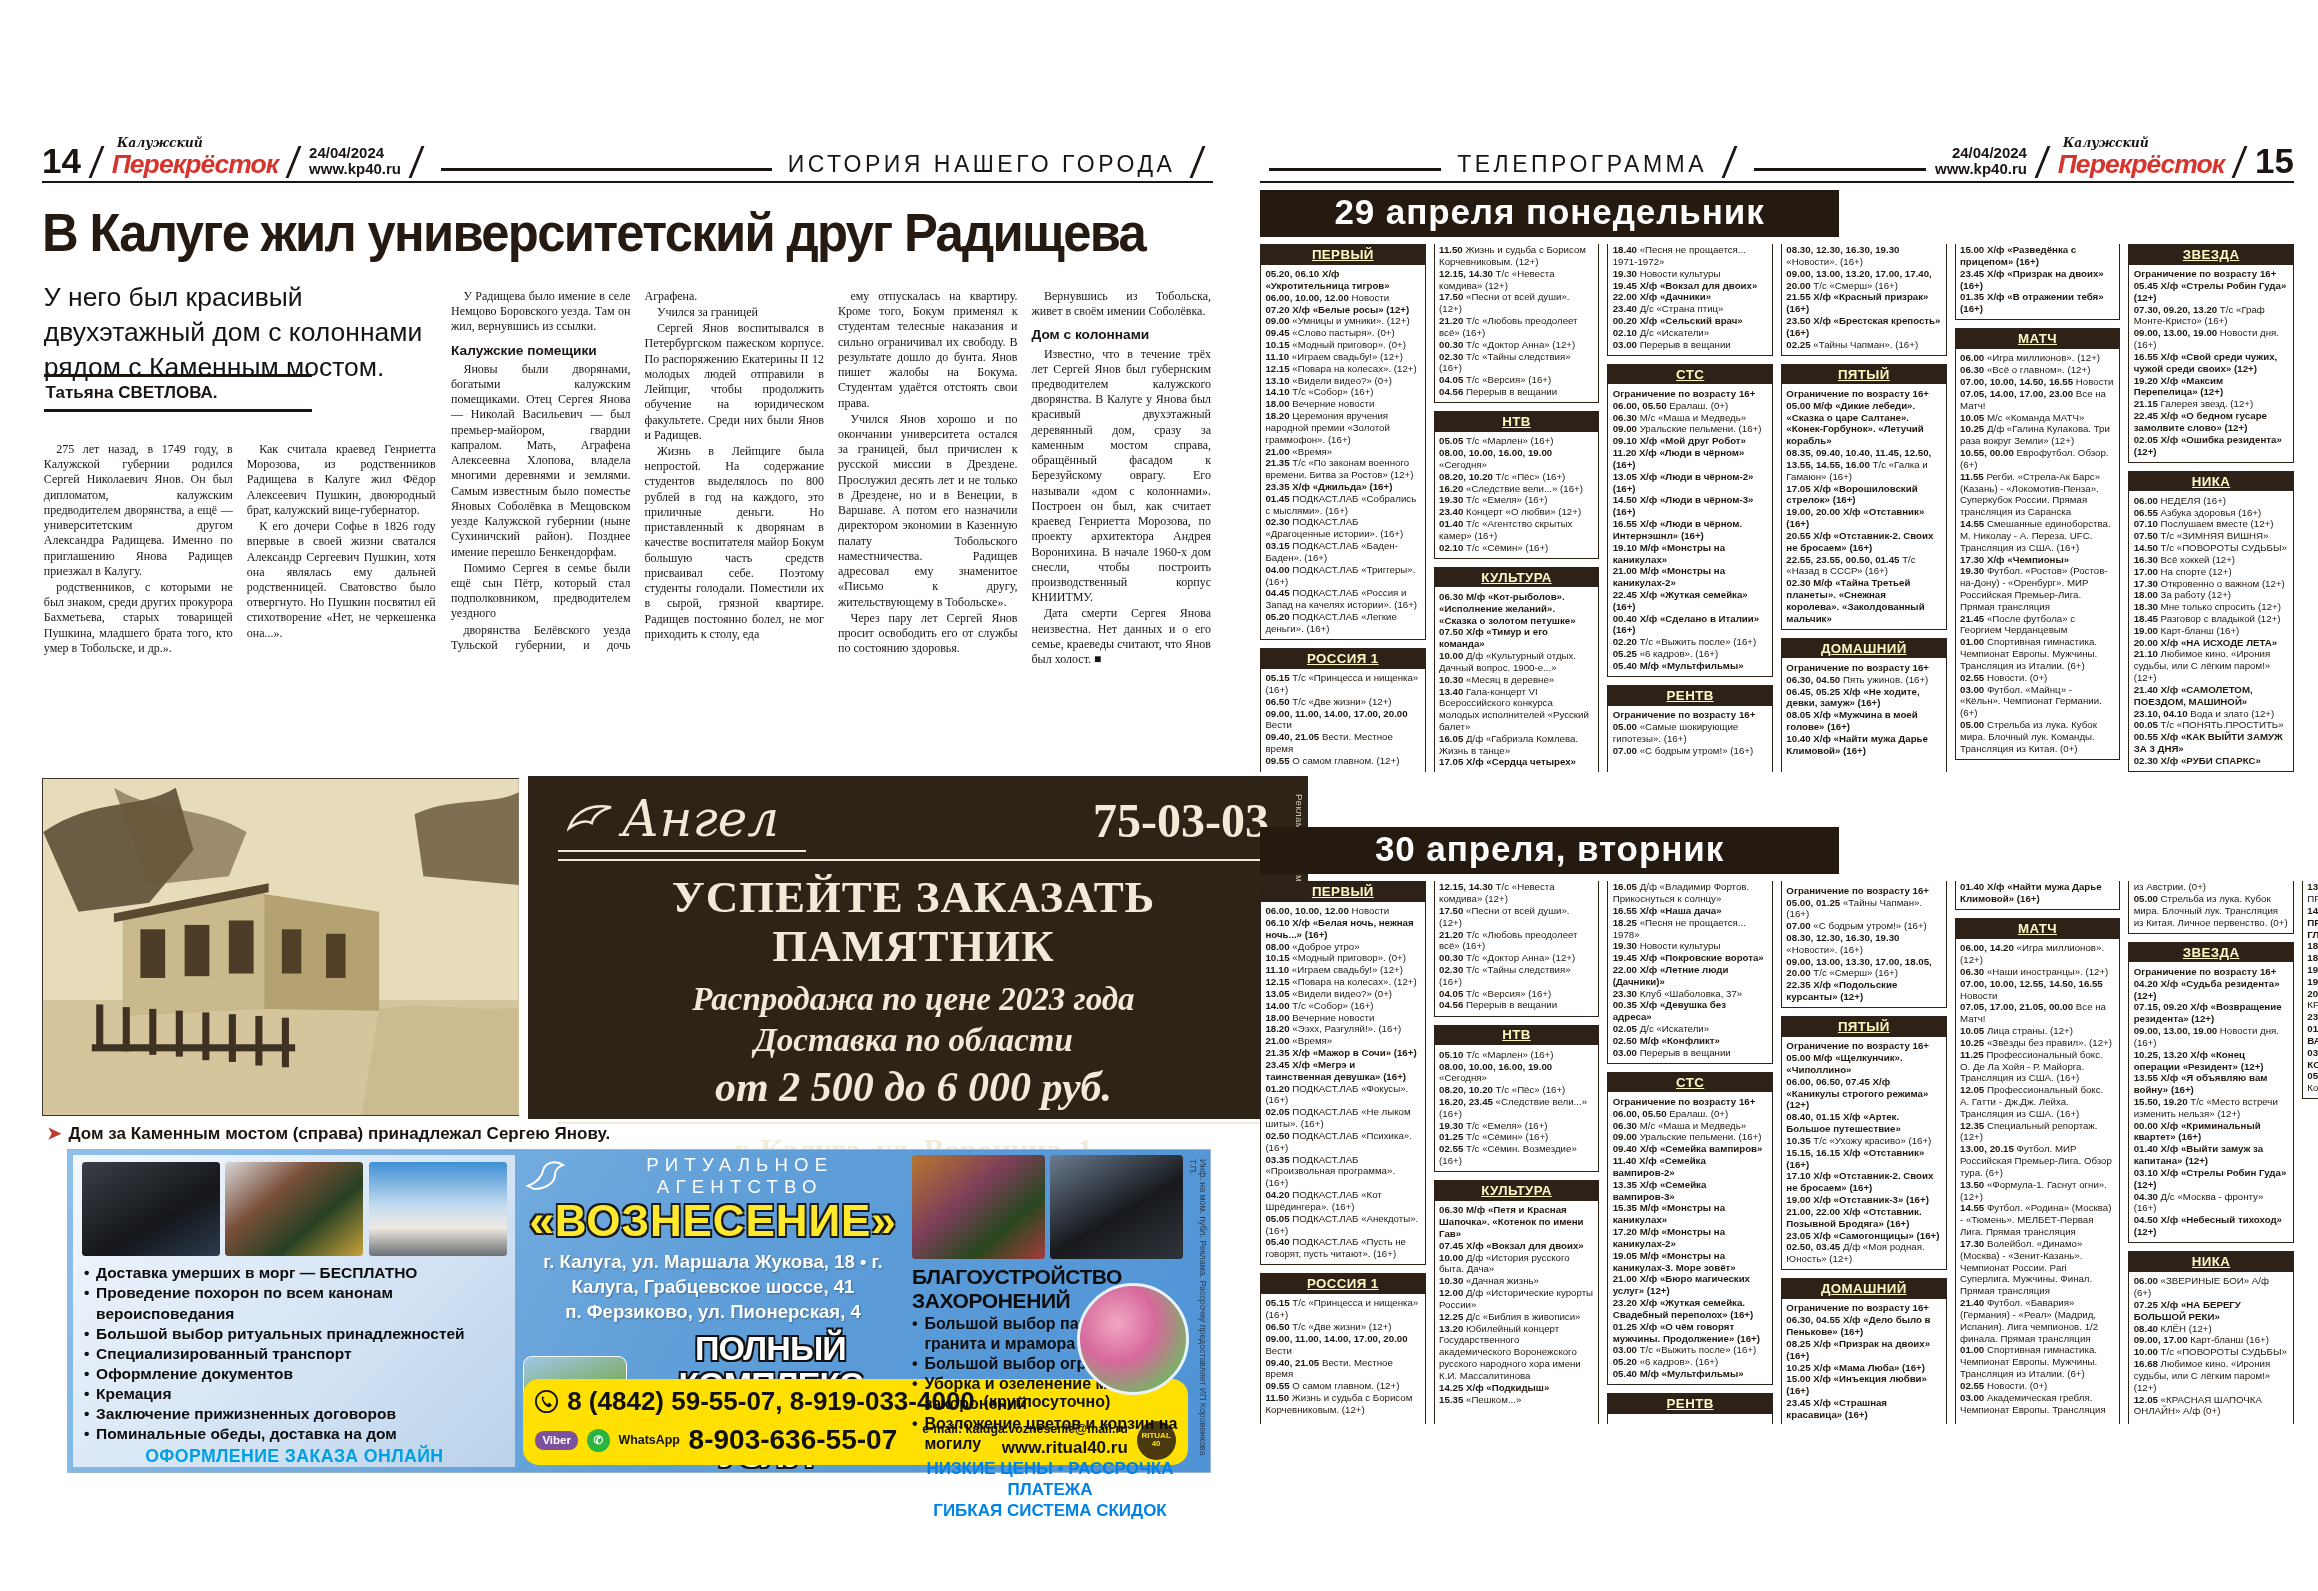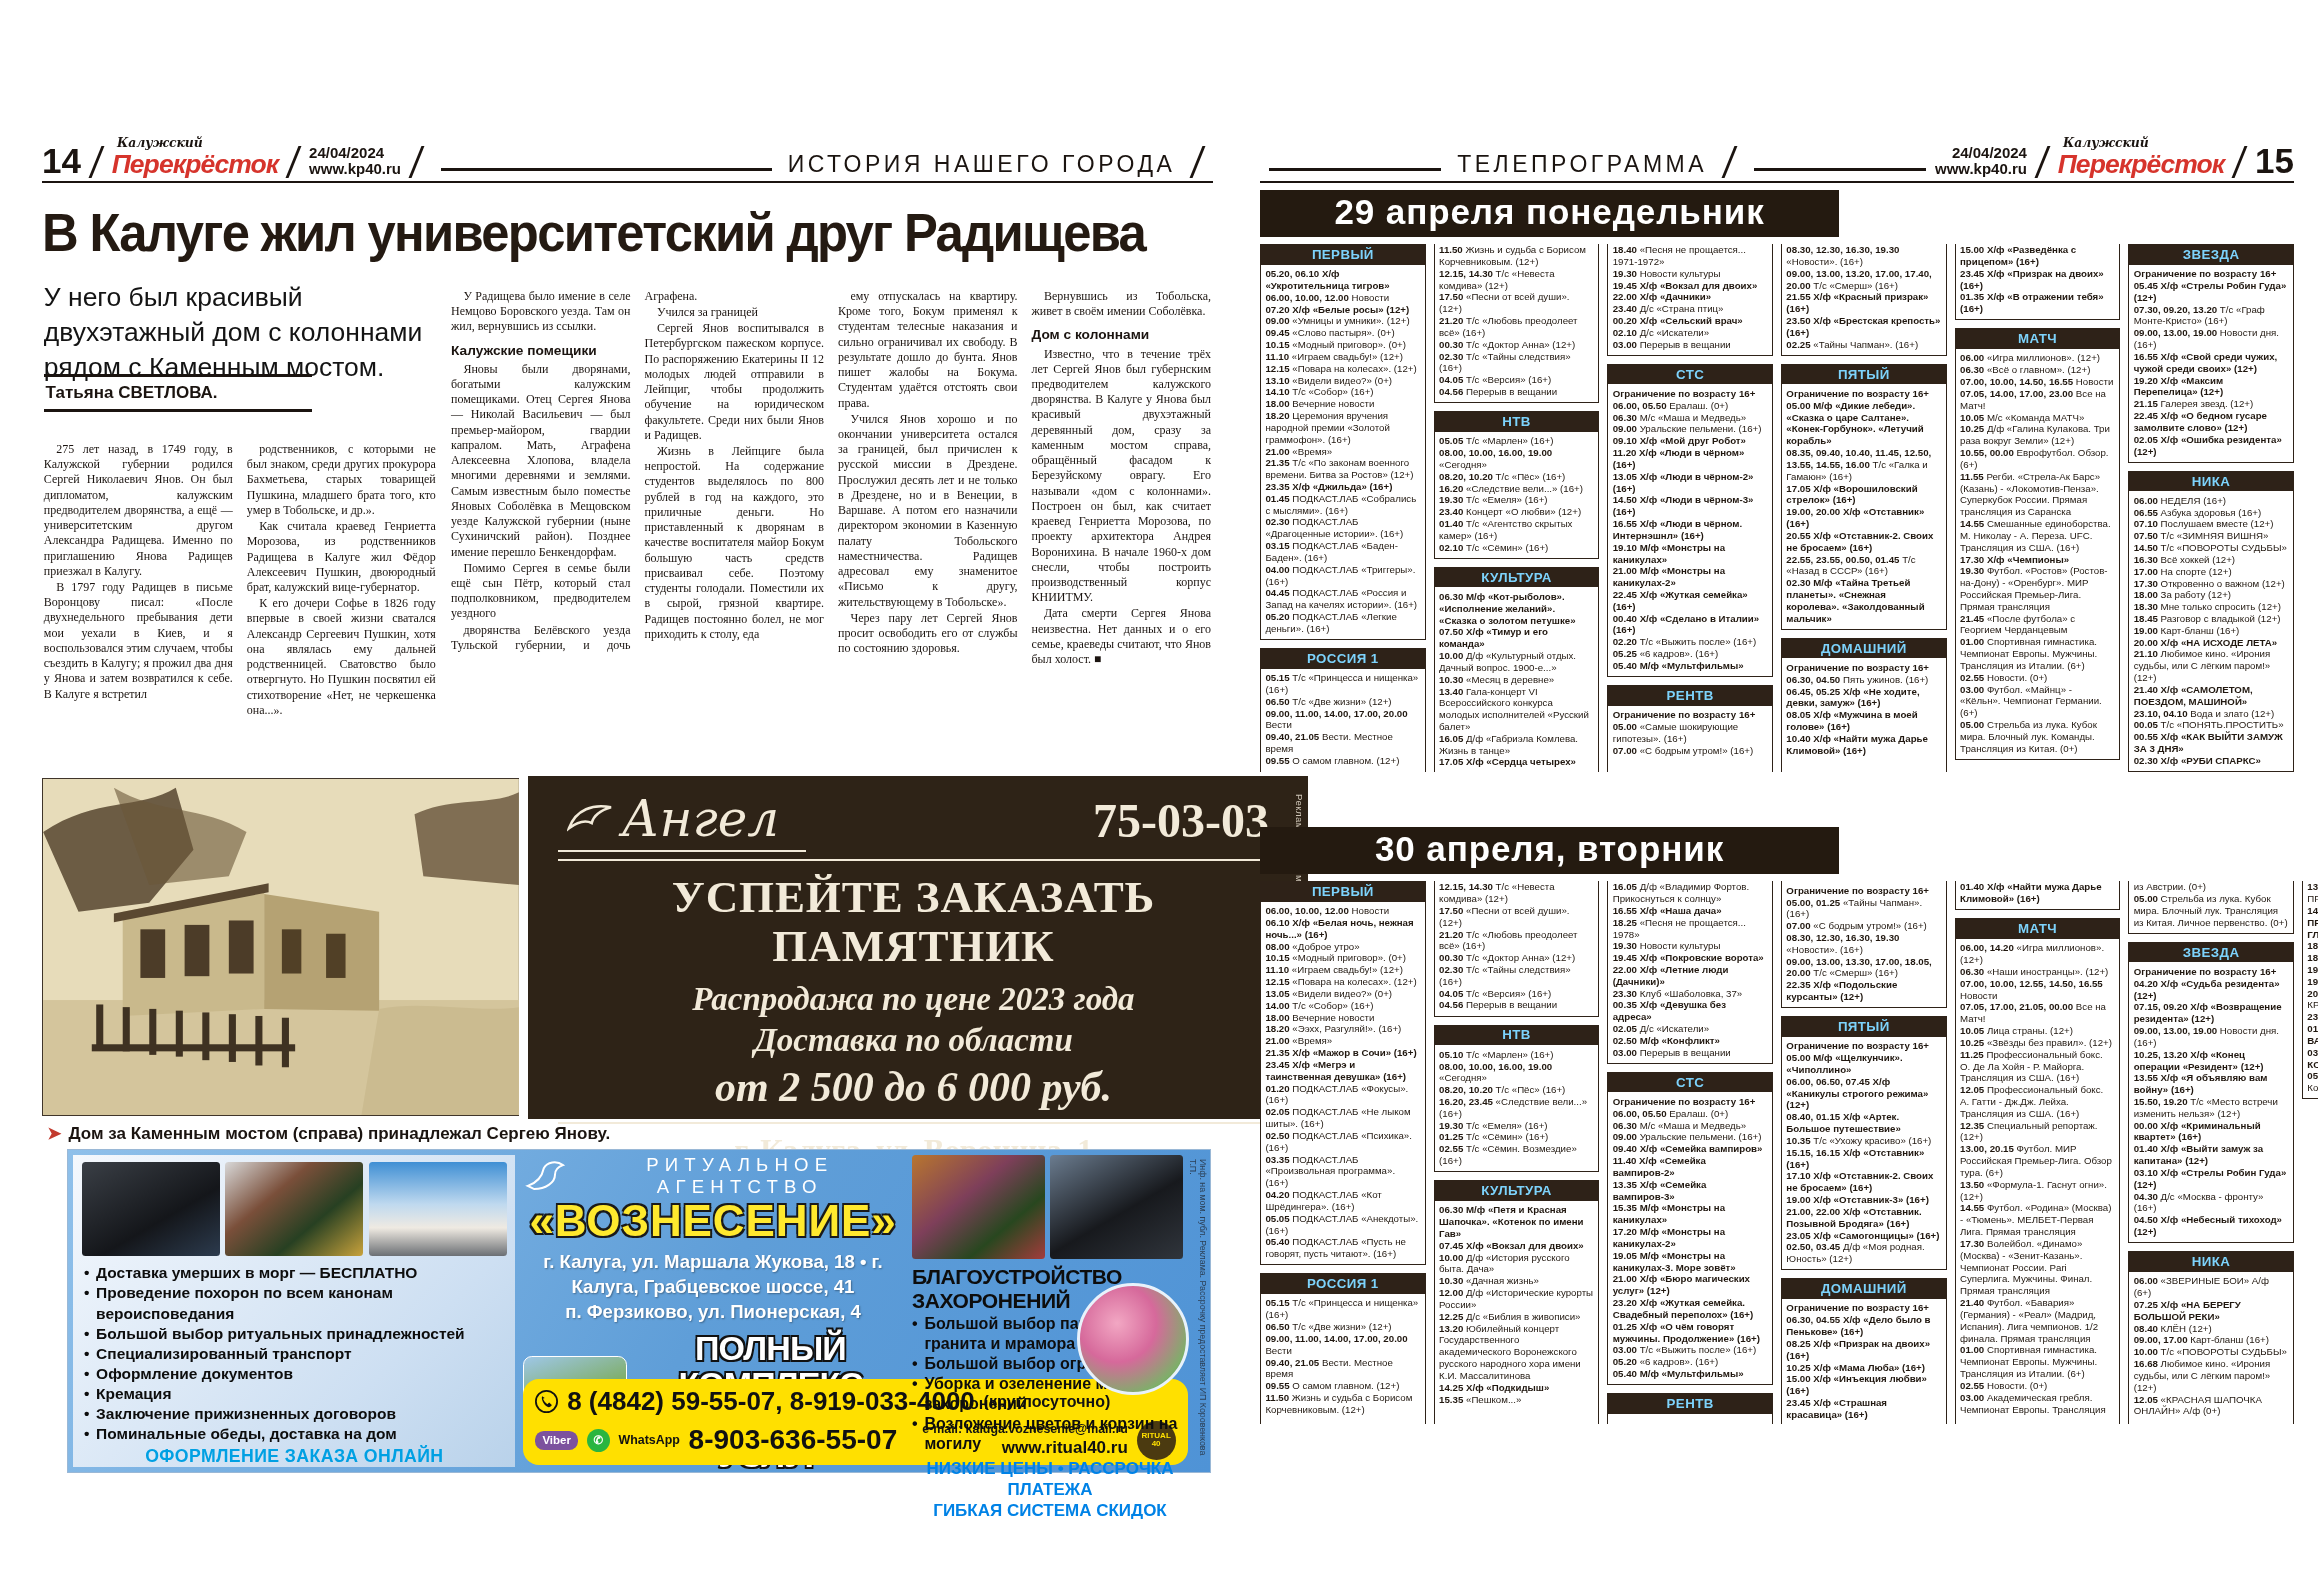--- a/index.html
+++ b/index.html
@@ -83,21 +83,21 @@
   .flower{position:absolute;left:1009px;top:133px;width:106px;height:106px;border-radius:50%;border:3.5px solid #e8f2fb;
           background:radial-gradient(circle at 35% 35%,#f2a7c3,#d6699b 40%,#7fae6a 75%,#4f7f4a);}
   
   .page-right{left:1260px;width:1034px;height:1454px;}
   .phead-r{display:flex;align-items:flex-end;border-bottom:2.7px solid #1b1410;padding-bottom:3.5px;height:46px;box-sizing:border-box;}
   .tv-bar{background:#241a10;color:#fff;font-size:35px;font-weight:800;letter-spacing:0.9px;
           padding:1.8px 26.5px 5.3px;width:56%;box-sizing:border-box;text-align:center;margin-top:7px;}
   .tv-cols{column-gap:8px;margin-top:7px;}
   .tv-cols{column-count:6;}
   .tv-sec{break-inside:auto;border:1.8px solid #2e2218;margin:0 0 8px 0;background:#fff;}
-  .tv-sec-h{background:#2e2218;color:#7dd3fc;text-align:center;font-size:13.3px;font-weight:800;padding:1.8px 0 2.7px;letter-spacing:0.4px;}
+  .tv-sec-h{background:#2e2218;color:#fef9c3;text-align:center;font-size:13.3px;font-weight:800;padding:1.8px 0 2.7px;letter-spacing:0.4px;text-decoration:underline;}
   .tv-sec-b{padding:3.5px 4.4px 4.4px;}
   .tv-sec-b p{margin:0;font-size:9.7px;line-height:1.22;color:#20170f;}
   .tv-sec-b p b{font-weight:800;}
   .tv-sec-b p.bold{font-weight:800;}
   #tv-day-0 .tv-cols{height:576px;}
   #tv-day-1 .tv-cols{height:543px;}
   
   svg{display:block;}
 </style>
 </head>
@@ -121,21 +121,20 @@
     <span class="sect">ИСТОРИЯ НАШЕГО ГОРОДА</span>
     <span class="sl"></span>
   </div>
 
   <h1 class="headline">В Калуге жил университетский друг Радищева</h1>
   <div class="lead">У него был красивый двухэтажный дом с колоннами рядом с Каменным мостом.</div>
   <div class="author-box">Татьяна СВЕТЛОВА.</div>
 
   <div id="art-left" class="artcols">
       <p>275 лет назад, в 1749 году, в Калужской губернии родился Сергей Николаевич Янов. Он был дипломатом, калужским предводителем дворянства, а ещё — университетским другом Александра Радищева. Именно по приглашению Янова Радищев приезжал в Калугу.</p>
-      <p>В 1797 году Радищев в письме Воронцову писал: «После двухнедельного пребывания дети мои уехали в Киев, и я воспользовался этим случаем, чтобы съездить в Калугу; я прожил два дня у Янова и затем возвратился к себе. В Калуге я встретил</p>
       <p>родственников, с которыми не был знаком, среди других прокурора Бахметьева, старых товарищей Пушкина, младшего брата того, кто умер в Тобольске, и др.».</p>
       <p>Как считала краевед Генриетта Морозова, из родственников Радищева в Калуге жил Фёдор Алексеевич Пушкин, двоюродный брат, калужский вице-губернатор.</p>
       <p>К его дочери Софье в 1826 году впервые в своей жизни сватался Александр Сергеевич Пушкин, хотя она являлась ему дальней родственницей. Сватовство было отвергнуто. Но Пушкин посвятил ей стихотворение «Нет, не черкешенка она...».</p>
     </div>
   <div id="art-right" class="artcols">
       <p>У Радищева было имение в селе Немцово Боровского уезда. Там он жил, вернувшись из ссылки.</p>
       <h3>Калужские помещики</h3>
       <p>Яновы были дворянами, богатыми калужским помещиками. Отец Сергея Янова — Николай Васильевич — был премьер-майором, гвардии капралом. Мать, Аграфена Алексеевна Хлопова, владела многими деревнями и землями. Самым известным было поместье Яновых Соболёвка в Мещовском уезде Калужской губернии (ныне Сухиничский район). Позднее имение перешло Бенкендорфам.</p>
       <p>Помимо Сергея в семье были ещё сын Пётр, который стал подполковником, предводителем уездного</p>
       <p>дворянства Белёвского уезда Тульской губернии, и дочь Аграфена.</p>

